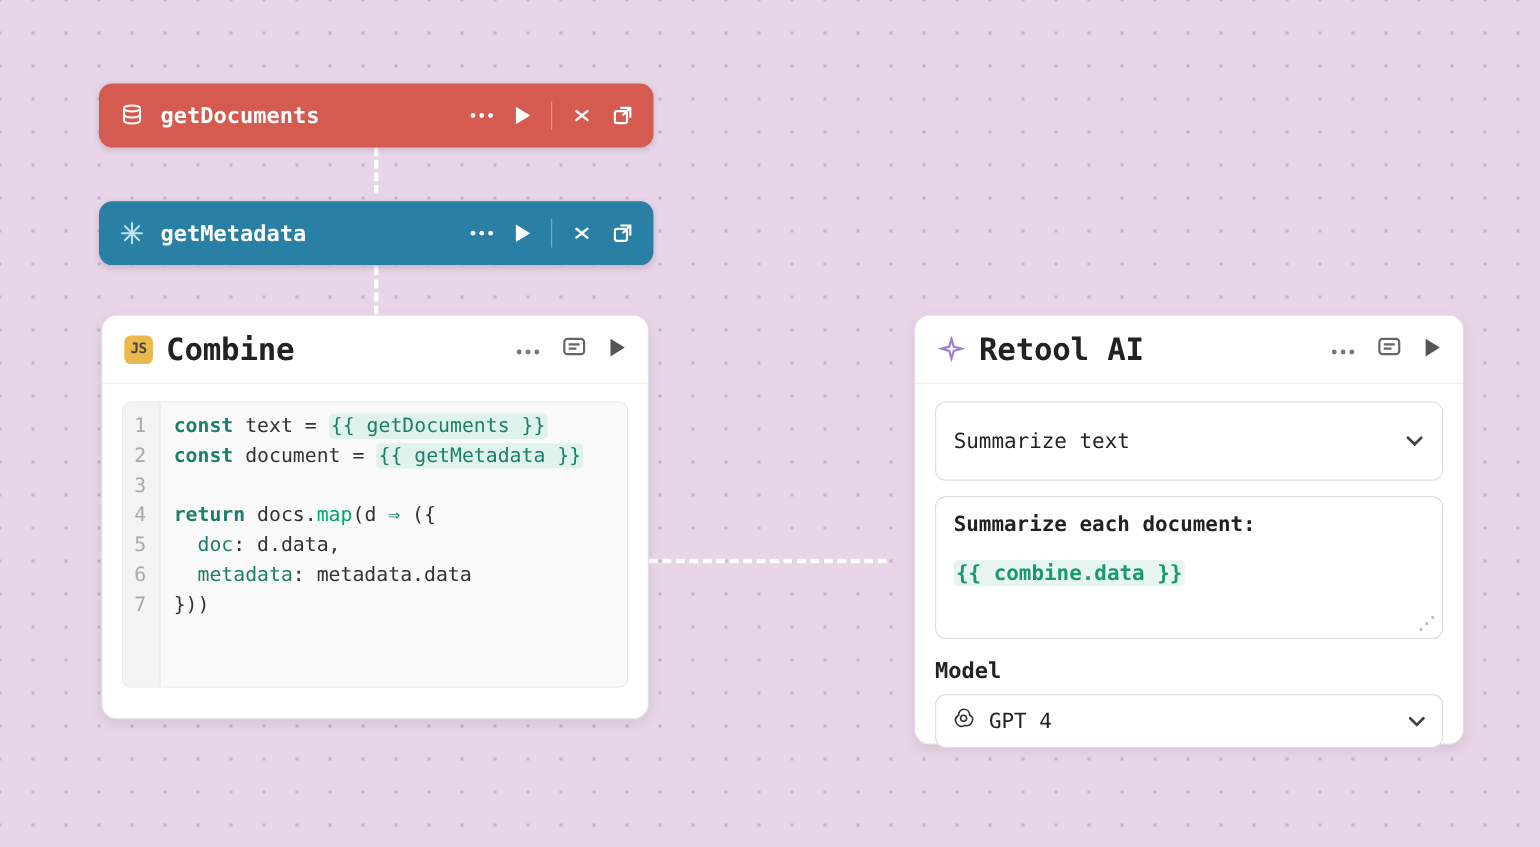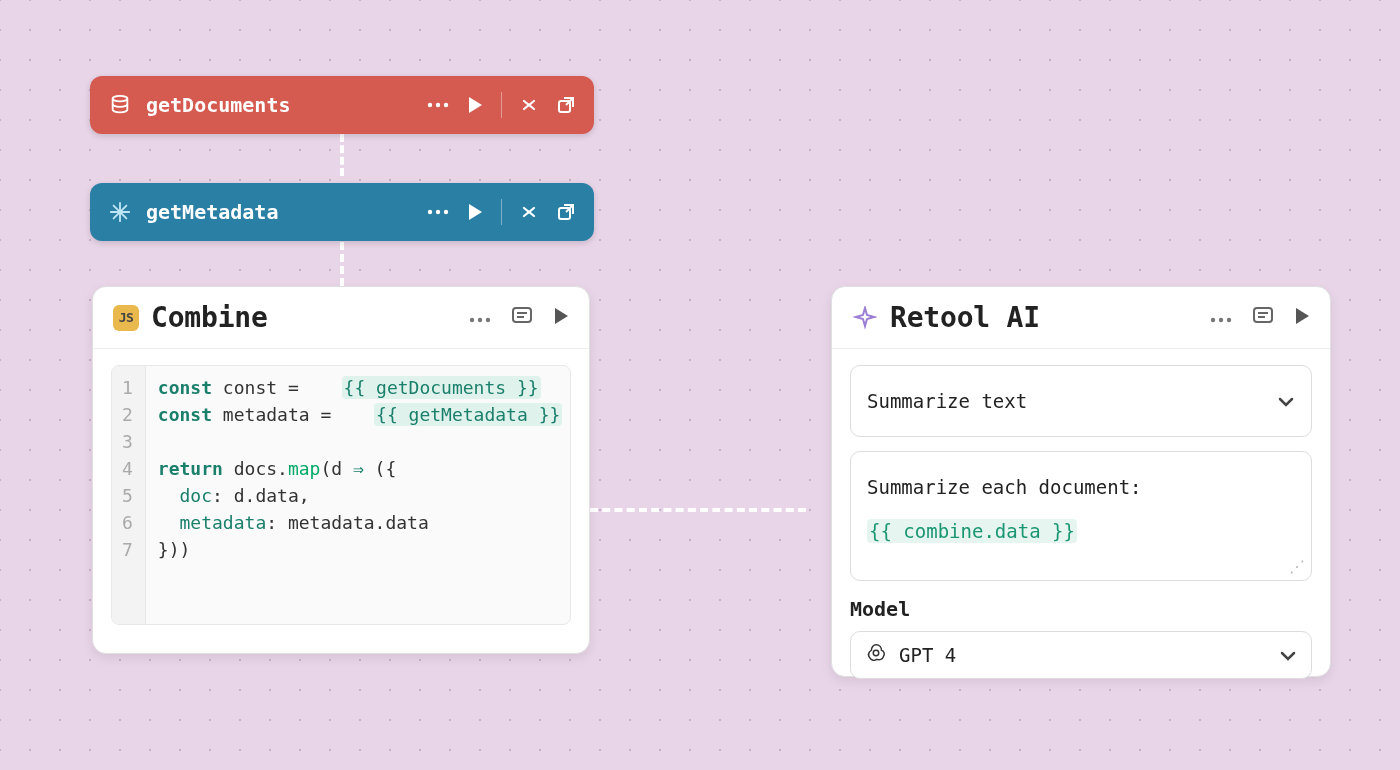--- a/index.html
+++ b/index.html
@@ -84,35 +84,36 @@
     font-variant-numeric: tabular-nums;
     user-select: none;
     border-right: 1px solid #e8e8e8;
   }
   .gutter div { padding: 0 2px; }
   .code { padding: 8px 12px; white-space: pre; color: #333; }
   .tk-kw { color: #1a7f6b; font-weight: 600; }
   .tk-fn { color: #0a6; }
   .tk-ar { color: #1a7f6b; }
   .tk-prop { color: #1a7f6b; }
-  .tk-tpl { background: #dff3ec; color: #1a7f6b; border-radius: 4px; padding: 1px 2px; margin-left: 32px; }
+  .tk-tpl { background: #dff3ec; color: #1a7f6b; border-radius: 4px; padding: 1px 2px; }
 
   
   .select {
     display: flex; align-items: center; justify-content: space-between;
     border: 1px solid #ddd; border-radius: 10px;
     padding: 24px 16px; font-size: 19px; color: #222;
     background:#fff;
   }
   .select .chev { color: #555; }
   .textarea {
     border: 1px solid #ddd; border-radius: 10px;
-    padding: 24px 16px; font-size: 19px; color:#222; background:#fff;
+    padding: 14px 16px; font-size: 19px; color:#222; background:#fff;
     height: 130px; position: relative;
     font-family: inherit;
+    font-weight: bold;
   }
   .textarea .tpl-chip { color:#1a9673; background:#e6f5ef; border-radius:4px; padding:1px 2px; }
   .resize-handle { position:absolute; bottom:4px; right:6px; color:#bbb; font-size:16px; pointer-events:none;}
   .section-label { font-size: 20px; font-weight: 700; color:#222; margin: 16px 0 10px; }
 
   .model-row {
     display: flex; align-items: center; gap:12px;
     border: 1px solid #ddd; border-radius: 10px;
     padding: 10px 14px; font-size: 19px; color:#222; background:#fff;
   }
@@ -242,22 +243,22 @@
     <div class="code-editor">
       <div class="gutter">
         <div>1</div>
         <div>2</div>
         <div>3</div>
         <div>4</div>
         <div>5</div>
         <div>6</div>
         <div>7</div>
       </div>
-      <div class="code"><span class="tk-kw">const</span><span> const = </span><span class="tk-tpl">{{ getDocuments }}</span>
-<span class="tk-kw">const</span><span> metadata = </span><span class="tk-tpl">{{ getMetadata }}</span>
+      <div class="code"><span class="tk-kw">const</span><span> text = </span><span class="tk-tpl">{{ getDocuments }}</span>
+<span class="tk-kw">const</span><span> document = </span><span class="tk-tpl">{{ getMetadata }}</span>
 
 <span class="tk-kw">return</span><span> docs.</span><span class="tk-fn">map</span><span>(d </span><span class="tk-ar">⇒</span><span> ({</span>
 <span class="tk-prop">  doc</span><span>: d.data,</span>
 <span class="tk-prop">  metadata</span><span>: metadata.data</span>
 <span>}))</span></div>
     </div>
   </div>
 </div>
 
 <div class="card" style="left:806px; top:286px; width:500px; height:391px;margin-left:25px;">

